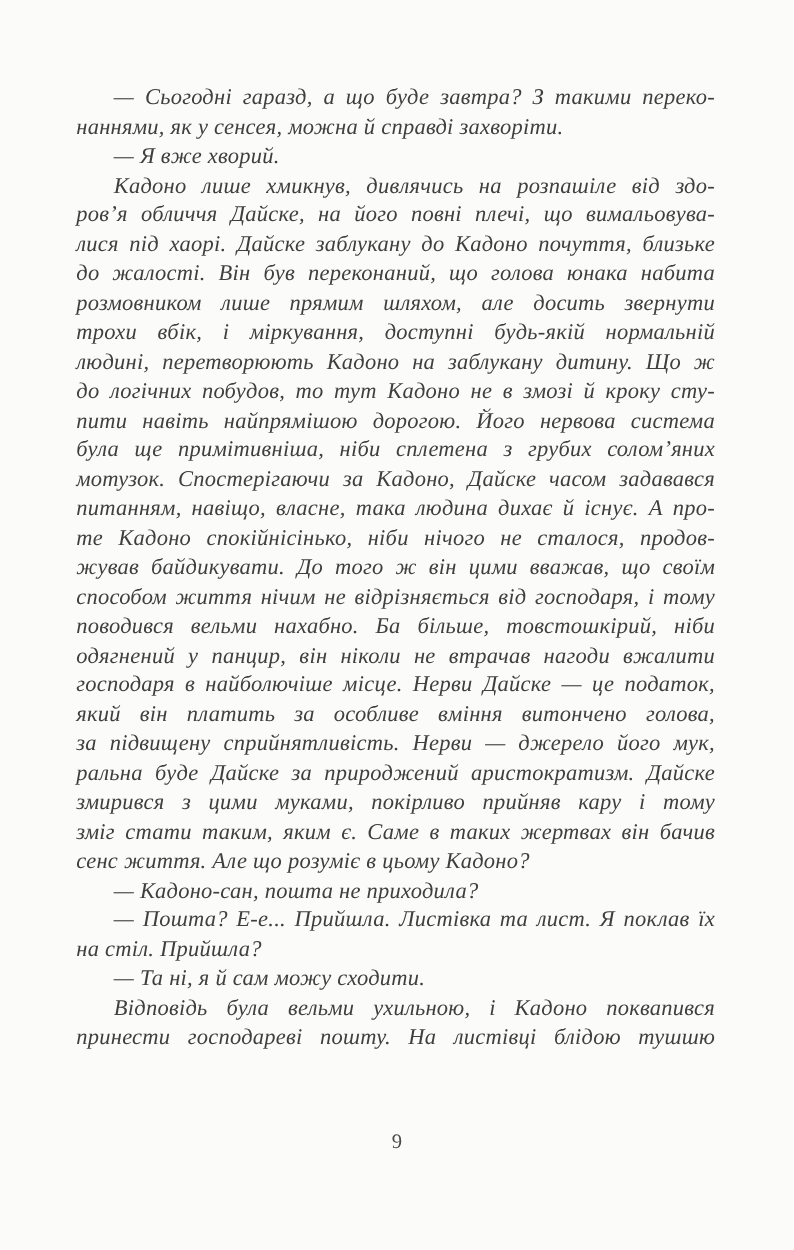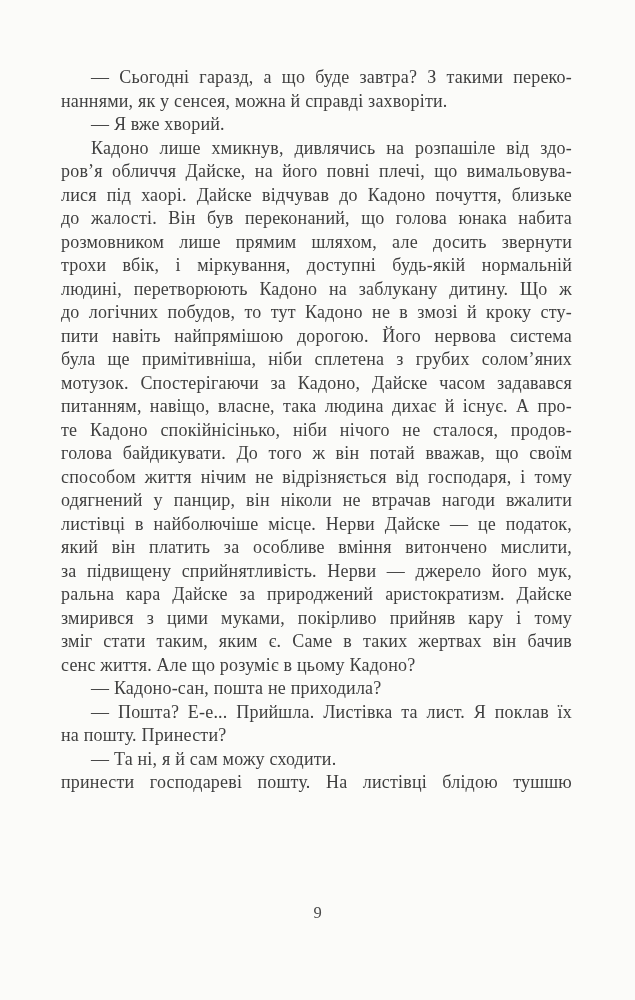--- a/index.html
+++ b/index.html
@@ -23,20 +23,21 @@
     width: 511px;
     font-size: 18px;
     line-height: 23.5px;
     letter-spacing: 0.2px;
   }
   .para { margin: 0; padding: 0; }
   .line {
     text-align: justify;
     text-align-last: justify;
     white-space: normal;
+    font-style: italic;
   }
   .line.end { text-align-last: left; }
   .line.ind { text-indent: 30px; }
   .page-number {
     position: absolute;
     left: 0;
     top: 903px;
     width: 635px;
     text-align: center;
     font-size: 16.5px;
@@ -54,56 +55,58 @@
       <div class="line end">наннями, як у сенсея, можна й справді захворіти.</div>
     </div>
 
     <div class="para">
       <div class="line ind end">— Я вже хворий.</div>
     </div>
 
     <div class="para">
       <div class="line ind">Кадоно лише хмикнув, дивлячись на розпашіле від здо-</div>
       <div class="line">ров’я обличчя Дайске, на його повні плечі, що вимальовува-</div>
-      <div class="line">лися під хаорі. Дайске відчував до Кадоно почуття, близьке</div>
+      <div class="line">лися під хаорі. Дайске заблукану до Кадоно почуття, близьке</div>
       <div class="line">до жалості. Він був переконаний, що голова юнака набита</div>
       <div class="line">розмовником лише прямим шляхом, але досить звернути</div>
       <div class="line">трохи вбік, і міркування, доступні будь-якій нормальній</div>
       <div class="line">людині, перетворюють Кадоно на заблукану дитину. Що ж</div>
       <div class="line">до логічних побудов, то тут Кадоно не в змозі й кроку сту-</div>
       <div class="line">пити навіть найпрямішою дорогою. Його нервова система</div>
       <div class="line">була ще примітивніша, ніби сплетена з грубих солом’яних</div>
       <div class="line">мотузок. Спостерігаючи за Кадоно, Дайске часом задавався</div>
       <div class="line">питанням, навіщо, власне, така людина дихає й існує. А про-</div>
       <div class="line">те Кадоно спокійнісінько, ніби нічого не сталося, продов-</div>
-      <div class="line">голова байдикувати. До того ж він потай вважав, що своїм</div>
+      <div class="line">жував байдикувати. До того ж він цими вважав, що своїм</div>
       <div class="line">способом життя нічим не відрізняється від господаря, і тому</div>
+      <div class="line">поводився вельми нахабно. Ба більше, товстошкірий, ніби</div>
       <div class="line">одягнений у панцир, він ніколи не втрачав нагоди вжалити</div>
-      <div class="line">листівці в найболючіше місце. Нерви Дайске — це податок,</div>
-      <div class="line">який він платить за особливе вміння витончено мислити,</div>
+      <div class="line">господаря в найболючіше місце. Нерви Дайске — це податок,</div>
+      <div class="line">який він платить за особливе вміння витончено голова,</div>
       <div class="line">за підвищену сприйнятливість. Нерви — джерело його мук,</div>
-      <div class="line">ральна кара Дайске за природжений аристократизм. Дайске</div>
+      <div class="line">ральна буде Дайске за природжений аристократизм. Дайске</div>
       <div class="line">змирився з цими муками, покірливо прийняв кару і тому</div>
       <div class="line">зміг стати таким, яким є. Саме в таких жертвах він бачив</div>
       <div class="line end">сенс життя. Але що розуміє в цьому Кадоно?</div>
     </div>
 
     <div class="para">
       <div class="line ind end">— Кадоно-сан, пошта не приходила?</div>
     </div>
 
     <div class="para">
       <div class="line ind">— Пошта? Е-е... Прийшла. Листівка та лист. Я поклав їх</div>
-      <div class="line end">на пошту. Принести?</div>
+      <div class="line end">на стіл. Прийшла?</div>
     </div>
 
     <div class="para">
       <div class="line ind end">— Та ні, я й сам можу сходити.</div>
     </div>
 
     <div class="para">
+      <div class="line ind">Відповідь була вельми ухильною, і Кадоно поквапився</div>
       <div class="line">принести господареві пошту. На листівці блідою тушшю</div>
     </div>
 
   </div>
 
   <div class="page-number">9</div>
 </div>
 
 </body></html>

